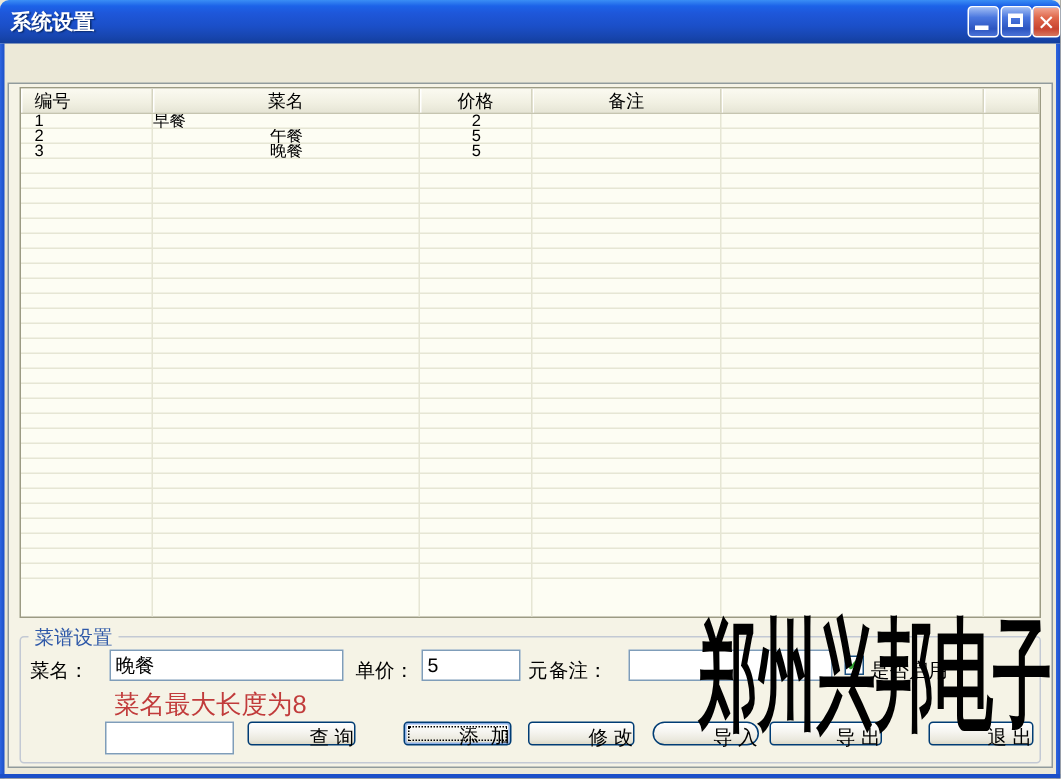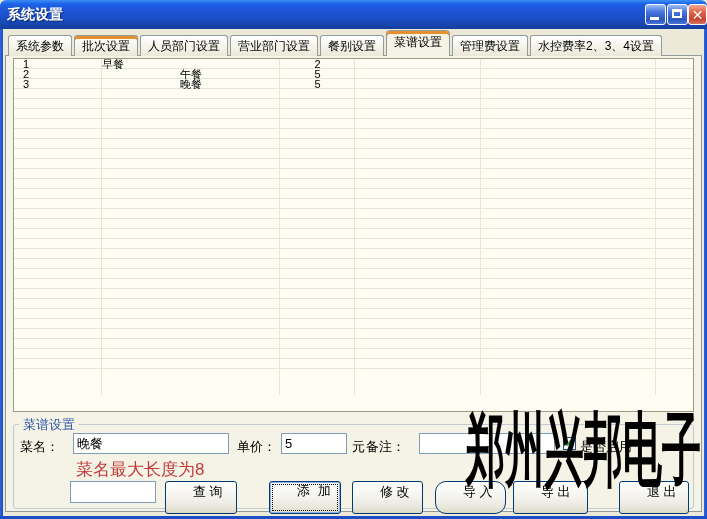--- a/index.html
+++ b/index.html
@@ -58,25 +58,24 @@
   .group-label { position:absolute; left:19px; top:416px; padding:0 4px; background:#F5F3E6; color:#2E58A8; font-size:13px; z-index:3; }
 
   .form-label { position:absolute; font-size:13px; color:#000; z-index:3; }
   .xp-input { position:absolute; height:21px; border:1px solid #7F9DB9; background:#fff; font-size:13px; padding:1px 3px; font-family:"Liberation Sans","DejaVu Sans",sans-serif; z-index:3; }
   .hint { position:absolute; left:76px; top:458px; font-size:17px; color:#C13B3B; z-index:3; }
 
   .checkbox { position:absolute; left:563px; top:437px; width:13px; height:13px; background:#fff; border:1px solid #1C5180; z-index:3; }
   .checkbox .mark { position:absolute; left:0px; top:-3px; color:#2EA12E; font-size:13px; font-weight:bold; }
 
   .xp-btn {
-    position:absolute; top:481px; height:33px; border:1px solid #003C74; border-radius:3px;
+    position:absolute; top:481px; height:16px; border:1px solid #003C74; border-radius:3px;
     background:linear-gradient(180deg,#FFFFFF 0%,#F5F4EF 45%,#EAE8DD 80%,#DCD9C8 100%);
-    font-size:13px; color:#000; text-align:left; line-height:20px; cursor:default; z-index:3;
+    font-size:13px; color:#000; text-align:right; line-height:20px; cursor:default; z-index:3;
     font-family:"Liberation Sans","DejaVu Sans",sans-serif;
-    padding-left:27px;
   }
   .xp-btn.focused { outline:1px dotted #000; outline-offset:-4px; box-shadow: inset 0 0 0 1px #8EB0E8; }
 
   .watermark {
     position:absolute; left:466px; top:410px; z-index:9;
     font-size:80px; font-weight:bold; color:#000; line-height:1.0; white-space:nowrap;
     transform:scaleX(0.49); transform-origin:left top;
     font-family:"DejaVu Sans","Liberation Sans",sans-serif;
   }
 </style>
@@ -95,25 +94,32 @@
     <div class="max-glyph"></div>
   </div>
   <div class="winbtn closeb" style="left:688px; width:19px;">
     <div class="close-glyph">✕</div>
   </div>
 
   <div class="frame-strip fs-left"></div>
   <div class="frame-strip fs-right"></div>
   <div class="frame-strip fs-bottom"></div>
 
-  <div class="tabbar"><div class="tab normal">系统参数</div><div class="tab hot">批次设置</div><div class="tab normal">人员部门设置</div><div class="tab normal">营业部门设置</div><div class="tab normal">餐别设置</div><div class="tab active">菜谱设置</div><div class="tab normal">管理费设置</div><div class="tab normal">水控费率2、3、4设置</div></div>
 
   <div class="panel"></div>
 
   <div class="grid">
+    <div class="grid-head">
+        <div class="gh-cell" style="left: 0px; width: 88px; text-align: left; padding-left: 9px;">编号</div>
+        <div class="gh-cell" style="left: 88px; width: 178px; text-align: center;">菜名</div>
+        <div class="gh-cell" style="left: 266px; width: 75px; text-align: center;">价格</div>
+        <div class="gh-cell" style="left: 341px; width: 126px; text-align: center;">备注</div>
+        <div class="gh-cell" style="left: 467px; width: 175px; text-align: center;"></div>
+        <div class="gh-cell" style="left: 642px; width: 37px; text-align: center;"></div>
+      </div>
     <div class="grid-body">
         <div class="vline" style="left: 87px;"></div>
         <div class="vline" style="left: 265px;"></div>
         <div class="vline" style="left: 340px;"></div>
         <div class="vline" style="left: 466px;"></div>
         <div class="vline" style="left: 641px;"></div>
         <div class="grow">
           <span class="gcell" style="left: 0px; width: 88px; text-align: left; padding-left: 9px;">1</span>
           <span class="gcell" style="left: 88px; width: 178px; text-align: left;">早餐</span>
           <span class="gcell" style="left: 266px; width: 75px; text-align: center;">2</span>

